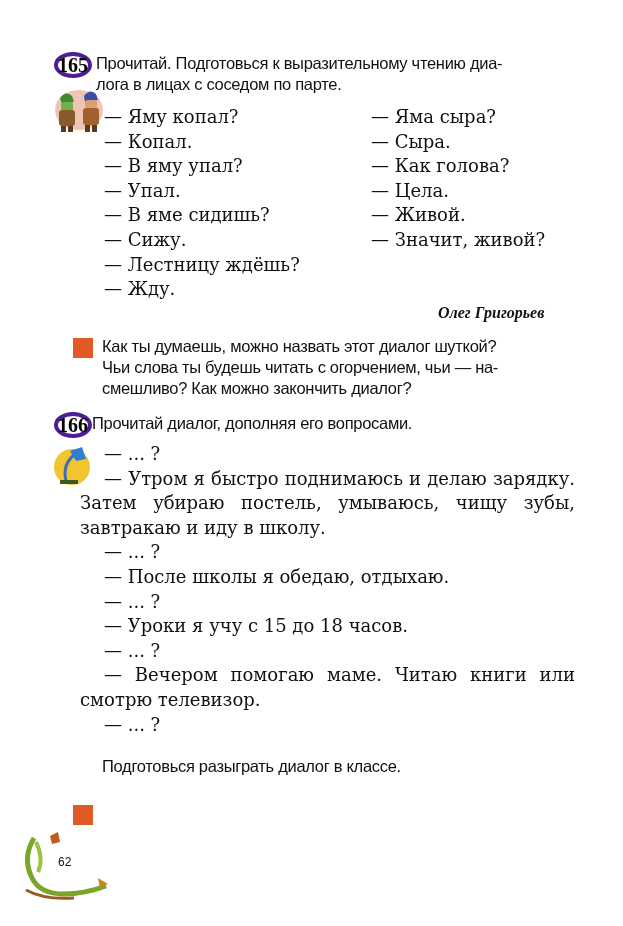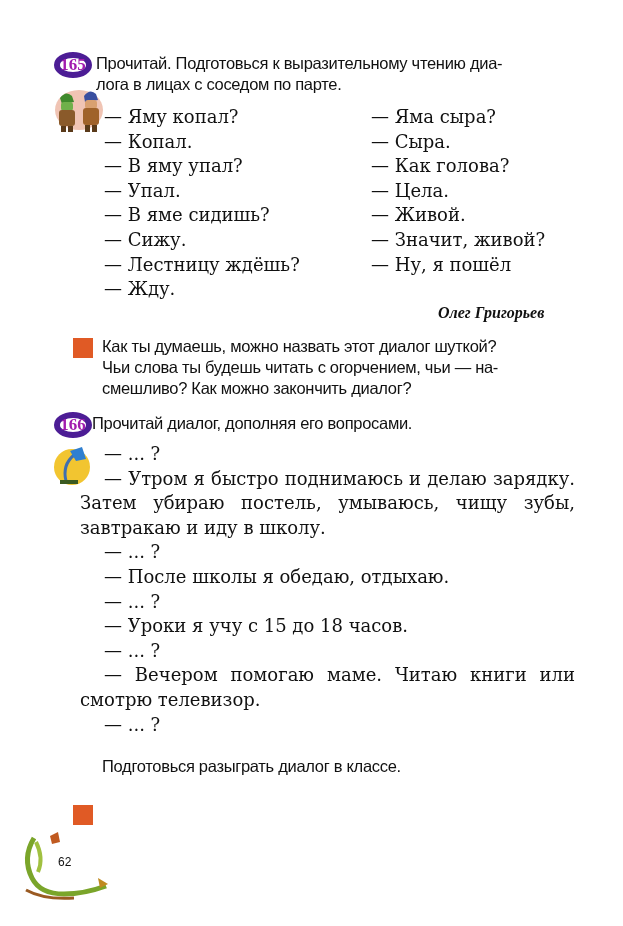--- a/index.html
+++ b/index.html
@@ -1,22 +1,22 @@
 <!DOCTYPE html>
 <html><head>
 <meta charset="utf-8">
 <style>
   html, body { margin: 0; padding: 0; background: #ffffff; }
   body { width: 623px; height: 926px; position: relative; overflow: hidden; color: #111; }
   .sans { font-family: "Liberation Sans", sans-serif; }
   .serif { font-family: "DejaVu Serif", "Liberation Serif", serif; }
 
   .ex-num {
-    position: absolute; width: 38px; height: 26px; border: 6px solid #4c1d95; border-radius: 50%;
-    color: #a21caf; font-family: "Liberation Serif", serif; font-weight: bold; font-size: 17px;
+    position: absolute; width: 38px; height: 26px; border: 4px solid #4c1d95; border-radius: 50%;
+    color: #000000; font-family: "Liberation Serif", serif; font-weight: bold; font-size: 20px;
     display: flex; align-items: center; justify-content: center; box-sizing: border-box;
   }
   .task-text { position: absolute; font-size: 16.5px; line-height: 21px; letter-spacing: -0.3px; }
 
   .pic { position: absolute; }
   .col { position: absolute; font-size: 18px; line-height: 24.6px; }
   .col .line { white-space: nowrap; }
   .author { position: absolute; font-family: "Liberation Serif", serif; font-style: italic; font-weight: bold; font-size: 16px; }
 
   .square { position: absolute; width: 20px; height: 20px; background: #e05a25; }
@@ -62,21 +62,20 @@
   <div class="line">— Жду.</div>
 </div>
 
 <div class="col serif" style="left:371px; top:105px;">
   <div class="line">— Яма сыра?</div>
   <div class="line">— Сыра.</div>
   <div class="line">— Как голова?</div>
   <div class="line">— Цела.</div>
   <div class="line">— Живой.</div>
   <div class="line">— Значит, живой?</div>
-  <div class="line">— Ну, я пошёл</div>
 </div>
 
 <div class="author" style="left:438px; top:304px;">Олег Григорьев</div>
 
 <div class="square" style="left:73px; top:338px;"></div>
 <div class="task-text sans" style="left:102px; top:336px; width:475px; text-align:justify;">
   <div>Как ты думаешь, можно назвать этот диалог шуткой?</div>
   <div>Чьи слова ты будешь читать с огорчением, чьи — на-</div>
   <div>смешливо? Как можно закончить диалог?</div>
 </div>

